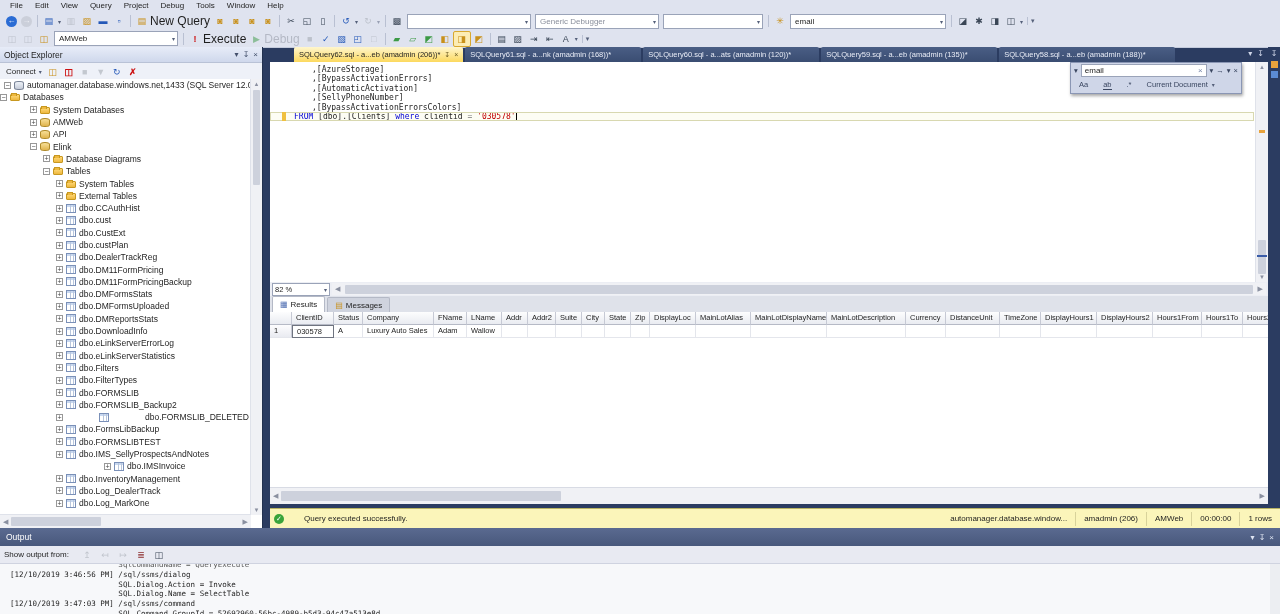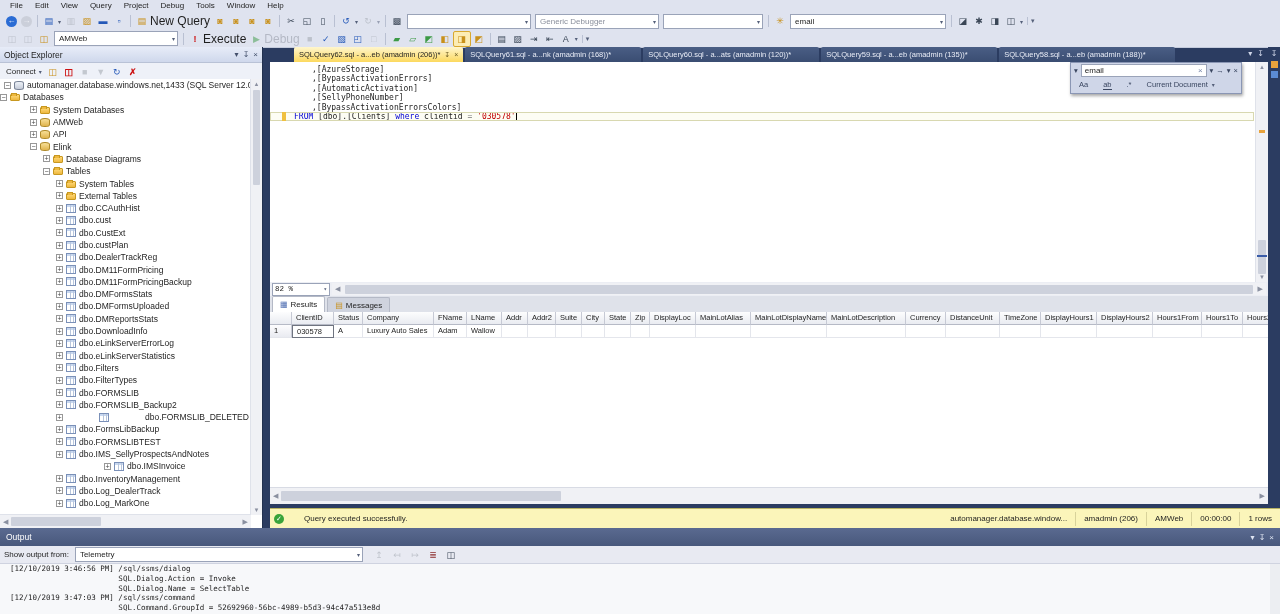--- a/index.html
+++ b/index.html
@@ -75,21 +75,21 @@
   
   #findbox{position:absolute;right:26px;top:0;width:170px;background:#cfd6e8;border:1px solid #8a96b4;box-shadow:1px 2px 3px rgba(0,0,0,.35);}
   .findrow1{height:15px;display:flex;align-items:center;gap:3px;padding:0 3px;}
   #find-input{flex:1;height:11px;background:#fff;border:1px solid #9aa3b8;font-size:8px;display:flex;
               align-items:center;justify-content:space-between;padding:0 3px;}
   .findrow2{height:13px;display:flex;align-items:center;gap:15px;padding:0 5px 2px 8px;font-size:7.5px;color:#3a4660;}
   .fic{font-size:7.5px;color:#3a4660;}
   
   #ed-statusrow{position:absolute;left:0;top:235px;width:998px;height:14px;background:#eceef4;display:flex;align-items:center;}
   #zoom-combo{width:52px;height:11px;background:#fff;border:1px solid #9aa3b8;font-size:7.5px;display:flex;
-              align-items:center;justify-content:space-between;padding:0 2px;margin-left:2px;font-family:Liberation Mono, monospace;}
+              align-items:center;justify-content:space-between;padding:0 2px;margin-left:2px;}
   #ed-hscroll{flex:1;height:12px;margin:0 2px;background:#f0f1f5;display:flex;align-items:center;}
   
   #results-tabs{position:absolute;left:0;top:249px;width:998px;height:16px;background:#dfe2ea;display:flex;align-items:flex-end;padding-left:2px;box-sizing:border-box;}
   .rtab{height:14px;display:flex;align-items:center;gap:3px;font-size:8px;padding:0 7px;border:1px solid #b4b9c6;
         border-bottom:none;background:#cfd3de;margin-right:2px;border-radius:2px 2px 0 0;}
   .rtab.active{background:#fff;height:15px;}
   .rtab .ricon{font-size:8px;}
   #grid-header{position:absolute;left:0;top:265px;width:998px;height:13px;display:flex;overflow:hidden;background:#eef0f4;}
   .gh{flex:0 0 auto;box-sizing:border-box;background:linear-gradient(#fdfdfe,#e9ebf1);border-right:1px solid #c6c9d4;
       border-bottom:1px solid #b6bac6;font-size:7.5px;line-height:12px;padding-left:4px;white-space:nowrap;overflow:hidden;}
@@ -714,44 +714,41 @@
     <div id="output-header">
       <span id="output-title">Output</span>
       <span class="winicons" style="color:#dfe5f2;">
         <span>▾</span>
         <span>↧</span>
         <span>×</span>
       </span>
     </div>
     <div id="output-toolbar">
       <span id="output-label">Show output from:</span>
-      <div class="tbcombo xl">
-        <span class="cval">Telemetry</span>
-        <span class="cdd">▾</span>
-      </div>
       <span id="output-icons" style="display:flex;align-items:center;margin-left:6px;gap:2px;">
           <div class="tbbtn grayed">
             <span class="ic gray">↥</span>
           </div>
           <div class="tbbtn grayed">
             <span class="ic gray">↤</span>
           </div>
           <div class="tbbtn grayed">
             <span class="ic gray">↦</span>
           </div>
           <div class="tbbtn">
             <span class="ic maroon">≣</span>
           </div>
           <div class="tbbtn">
             <span class="ic dark">◫</span>
           </div>
         </span>
     </div>
     <div id="output-content">
 
+    <div class="oline partial">                        SqlCommandName = QueryExecute</div>
         <div class="oline">[12/10/2019 3:46:56 PM] /sql/ssms/dialog</div>
         <div class="oline">                        SQL.Dialog.Action = Invoke</div>
         <div class="oline">                        SQL.Dialog.Name = SelectTable</div>
         <div class="oline">[12/10/2019 3:47:03 PM] /sql/ssms/command</div>
         <div class="oline">                        SQL.Command.GroupId = 52692960-56bc-4989-b5d3-94c47a513e8d</div>
         <div id="output-vscroll"></div>
       </div>
   </div>
 
 </div>

